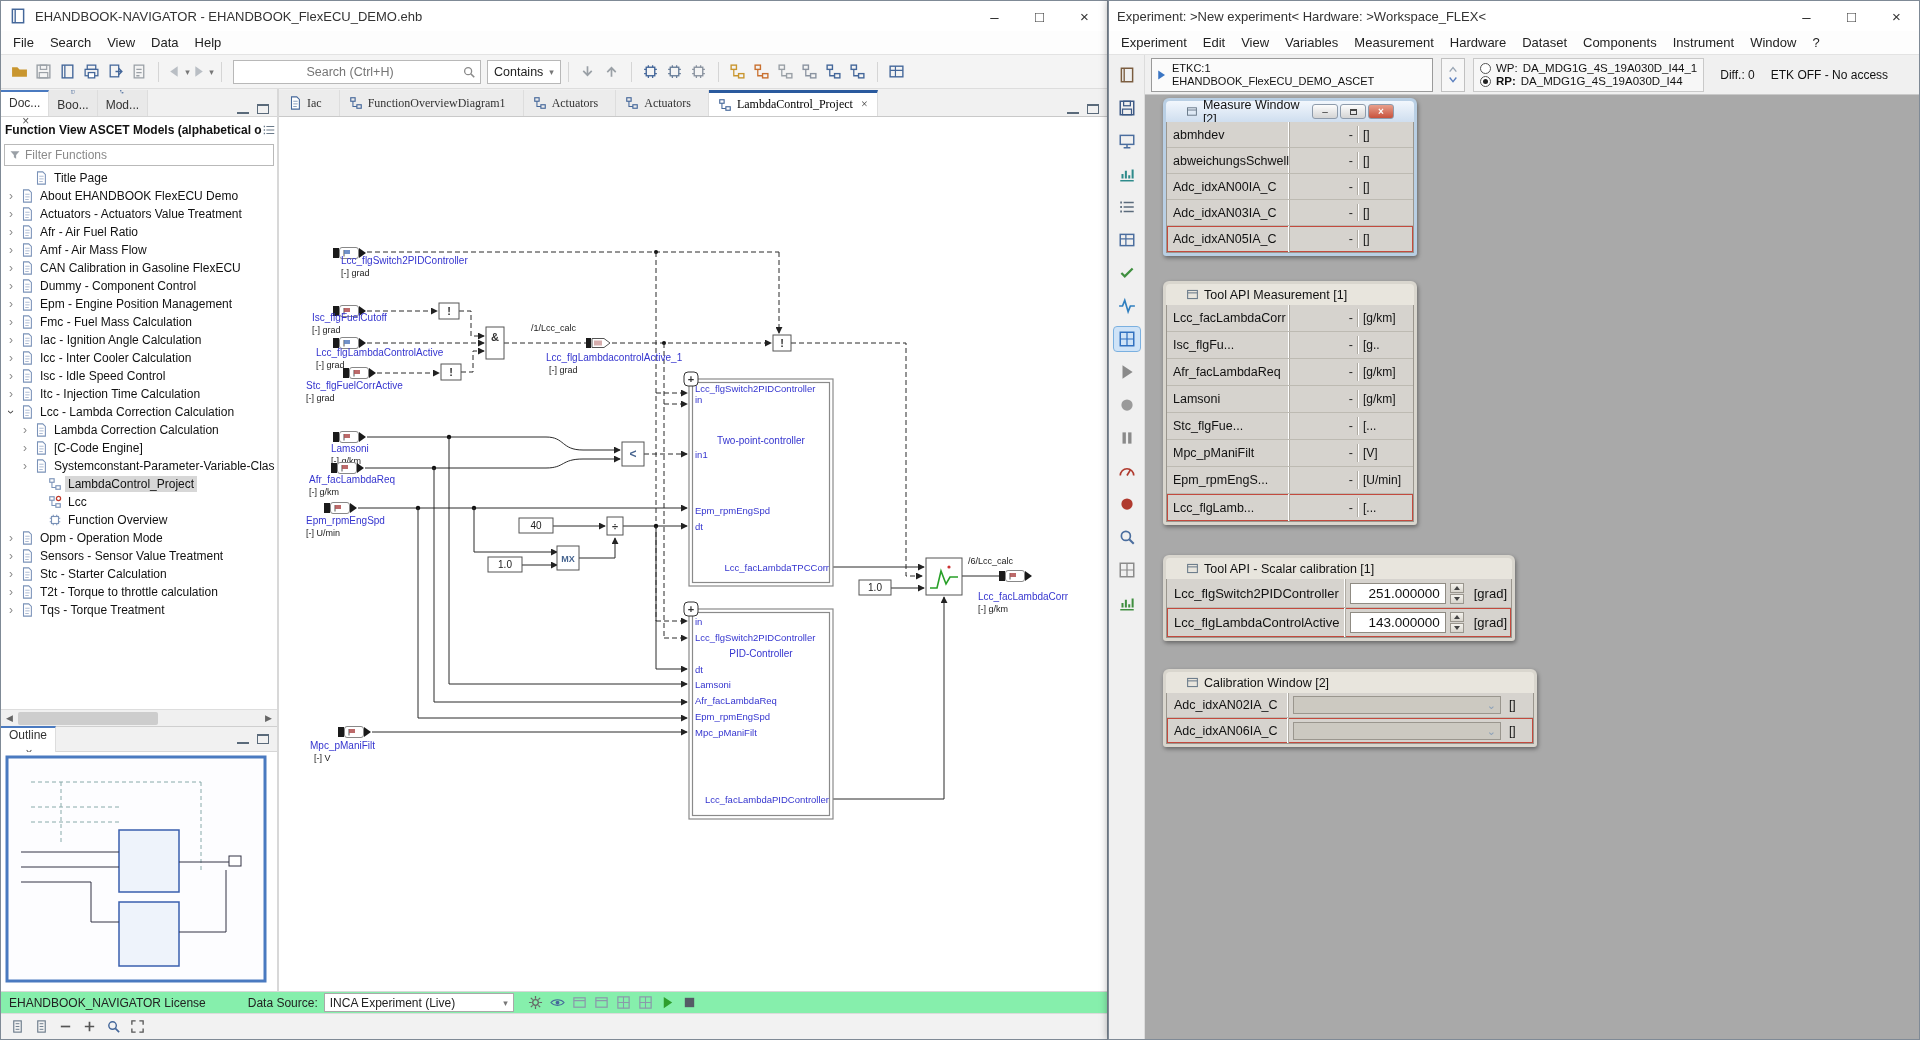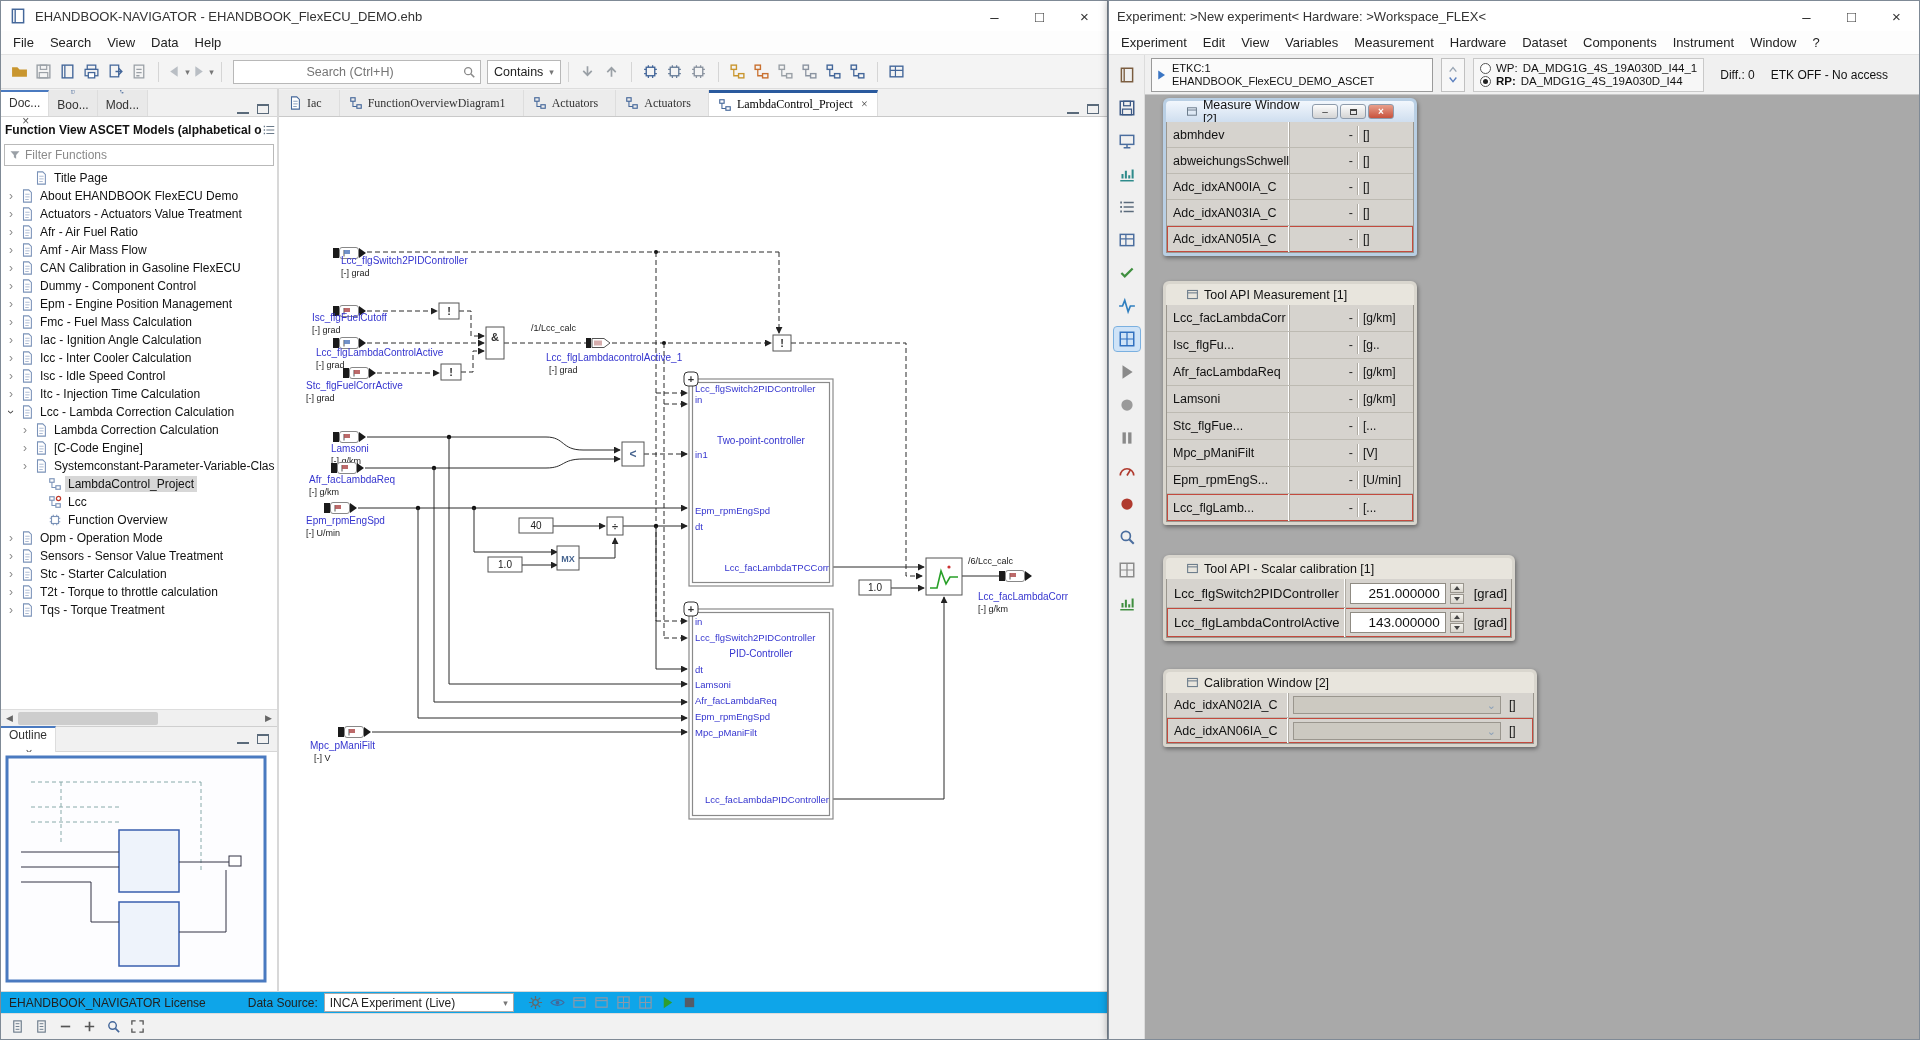--- a/index.html
+++ b/index.html
@@ -57,21 +57,21 @@
   
   .editor{flex:1;display:flex;flex-direction:column;min-width:0;}
   .edtabs{height:28px;background:#f1f1f1;display:flex;align-items:flex-end;border-bottom:1px solid #c9c9c9;flex:0 0 auto;}
   .etab{height:26px;display:flex;align-items:center;gap:5px;padding:0 9px;font-size:12px;color:#333;border-right:1px solid #ddd;background:#ececec;white-space:nowrap;font-family:Liberation Serif, serif;}
   .etab.active{background:#fff;border-top:3px solid #2a5a9e;color:#000;}
   .etab svg{width:14px;height:14px;}
   .etab .close{color:#444;margin-left:3px;}
   .canvas{flex:1;background:#fff;position:relative;overflow:hidden;}
   .dsvg{position:absolute;left:0;top:0;}
   
-  .lstatus{height:22px;background:#0ea5e9;border-top:1px solid #d8d8d8;display:flex;align-items:center;font-size:12px;color:#222;padding:0 8px;gap:6px;flex:0 0 auto;}
+  .lstatus{height:22px;background:#86efac;border-top:1px solid #d8d8d8;display:flex;align-items:center;font-size:12px;color:#222;padding:0 8px;gap:6px;flex:0 0 auto;}
   .lstatus .lic{margin-right:36px;}
   .dscombo{width:190px;height:19px;border:1px solid #a9a9a9;background:#fff;display:flex;align-items:center;font-size:12px;padding:0 5px;justify-content:space-between;}
   .sico{width:20px;height:20px;display:flex;align-items:center;justify-content:center;}
   .sico svg{width:15px;height:15px;}
   .lzoom{height:26px;background:#f2f2f2;border-top:1px solid #dcdcdc;display:flex;align-items:center;padding:0 6px;gap:4px;flex:0 0 auto;}
   
   #rwin{left:1108px;top:0;width:812px;height:1040px;display:flex;flex-direction:column;}
   .rbody{flex:1;display:flex;min-height:0;}
   .strip{width:36px;background:#f0f0f0;border-right:1px solid #dcdcdc;display:flex;flex-direction:column;align-items:center;padding-top:8px;gap:9px;flex:0 0 auto;}
   .strico{width:26px;height:24px;display:flex;align-items:center;justify-content:center;border-radius:3px;}

